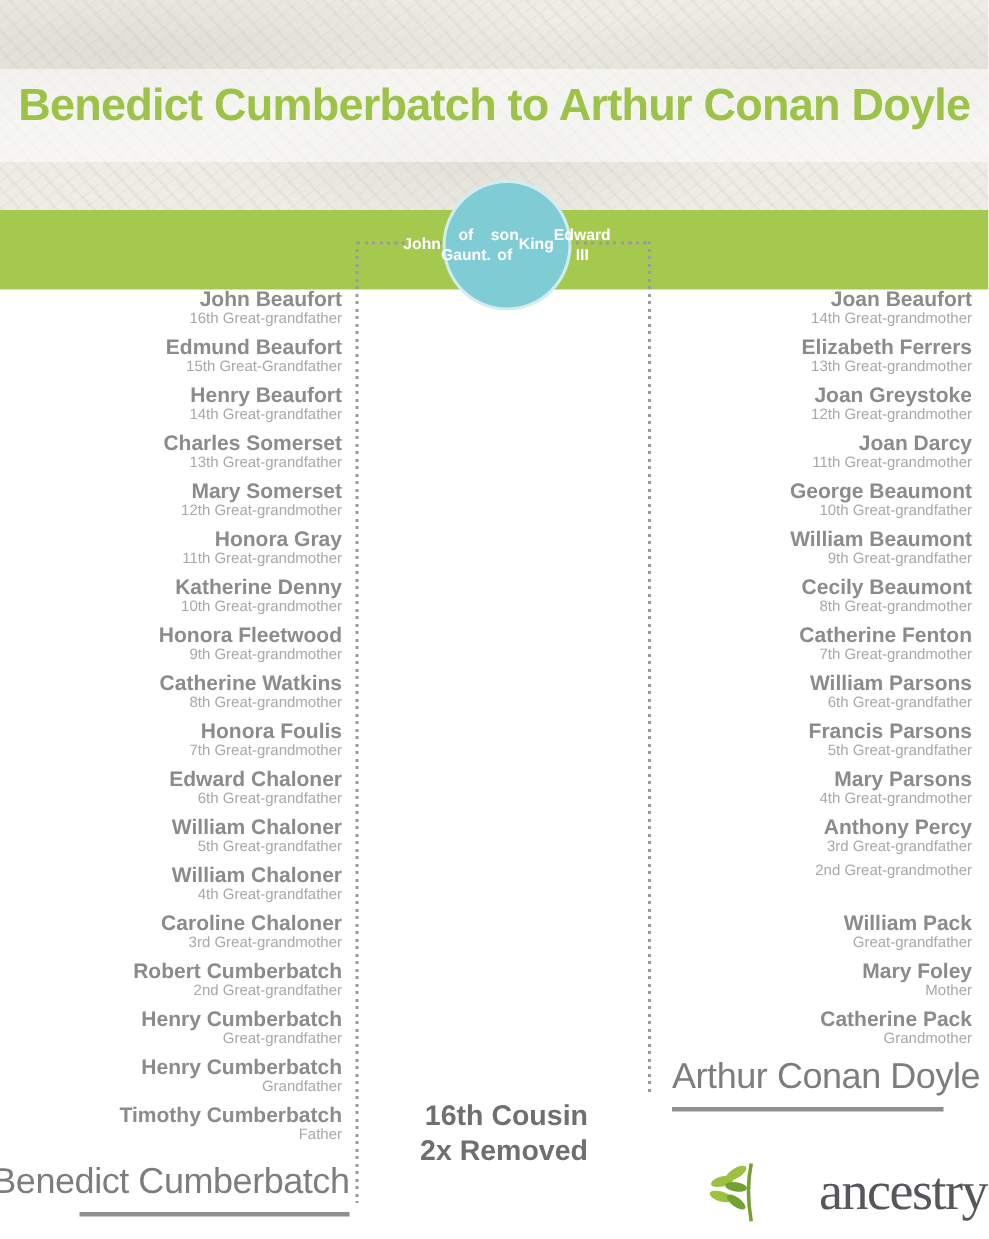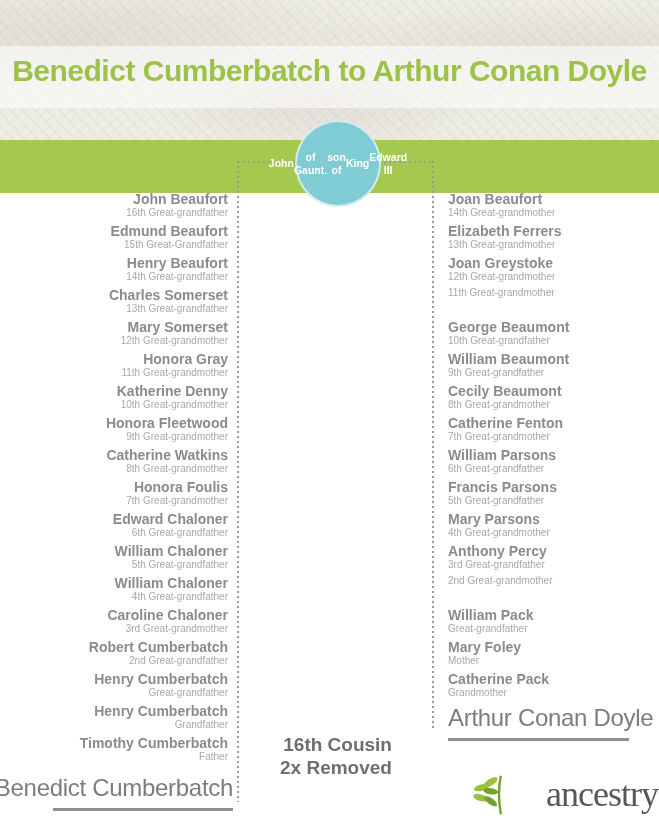--- a/index.html
+++ b/index.html
@@ -57,21 +57,21 @@
     background-image:repeating-linear-gradient(to bottom,#9b9b9b 0 2px,transparent 2px 5px);
   }
   .dot-h-left{left:238px;top:161px;width:59px;}
   .dot-h-right{left:379px;top:161px;width:55px;}
   .dot-v-left{left:237px;top:161px;height:641px;}
   .dot-v-right{left:432px;top:161px;height:567px;}
 
   
   .col{position:absolute;top:191px;}
   .col-left{right:431px;width:230px;text-align:right;}
-  .col-right{left:448px;width:200px;text-align:left;}
+  .col-right{left:448px;width:200px;text-align:right;}
   .entry{margin-bottom:4px;height:28px;}
   .entry-name{font-size:14px;line-height:16px;font-weight:bold;color:#8b8b8b;}
   .entry-relation{font-size:10px;line-height:12px;color:#a8a8a8;}
 
   
   .terminal{position:absolute;font-size:24px;color:#7d7d7d;letter-spacing:-0.3px;}
   .terminal-left{right:426px;top:774px;text-align:right;white-space:nowrap;}
   .terminal-right{left:448px;top:704px;text-align:left;white-space:nowrap;}
   .terminal-rule{height:3px;background:#8f8f8f;margin-top:6px;}
   .terminal-left .terminal-rule{width:180px;margin-left:auto;}
@@ -203,20 +203,21 @@
       </div>
       <div class="entry">
         <div class="entry-name">Elizabeth Ferrers</div>
         <div class="entry-relation">13th Great-grandmother</div>
       </div>
       <div class="entry">
         <div class="entry-name">Joan Greystoke</div>
         <div class="entry-relation">12th Great-grandmother</div>
       </div>
       <div class="entry">
+        <div class="entry-name">Joan Darcy</div>
         <div class="entry-relation">11th Great-grandmother</div>
       </div>
       <div class="entry">
         <div class="entry-name">George Beaumont</div>
         <div class="entry-relation">10th Great-grandfather</div>
       </div>
       <div class="entry">
         <div class="entry-name">William Beaumont</div>
         <div class="entry-relation">9th Great-grandfather</div>
       </div>

